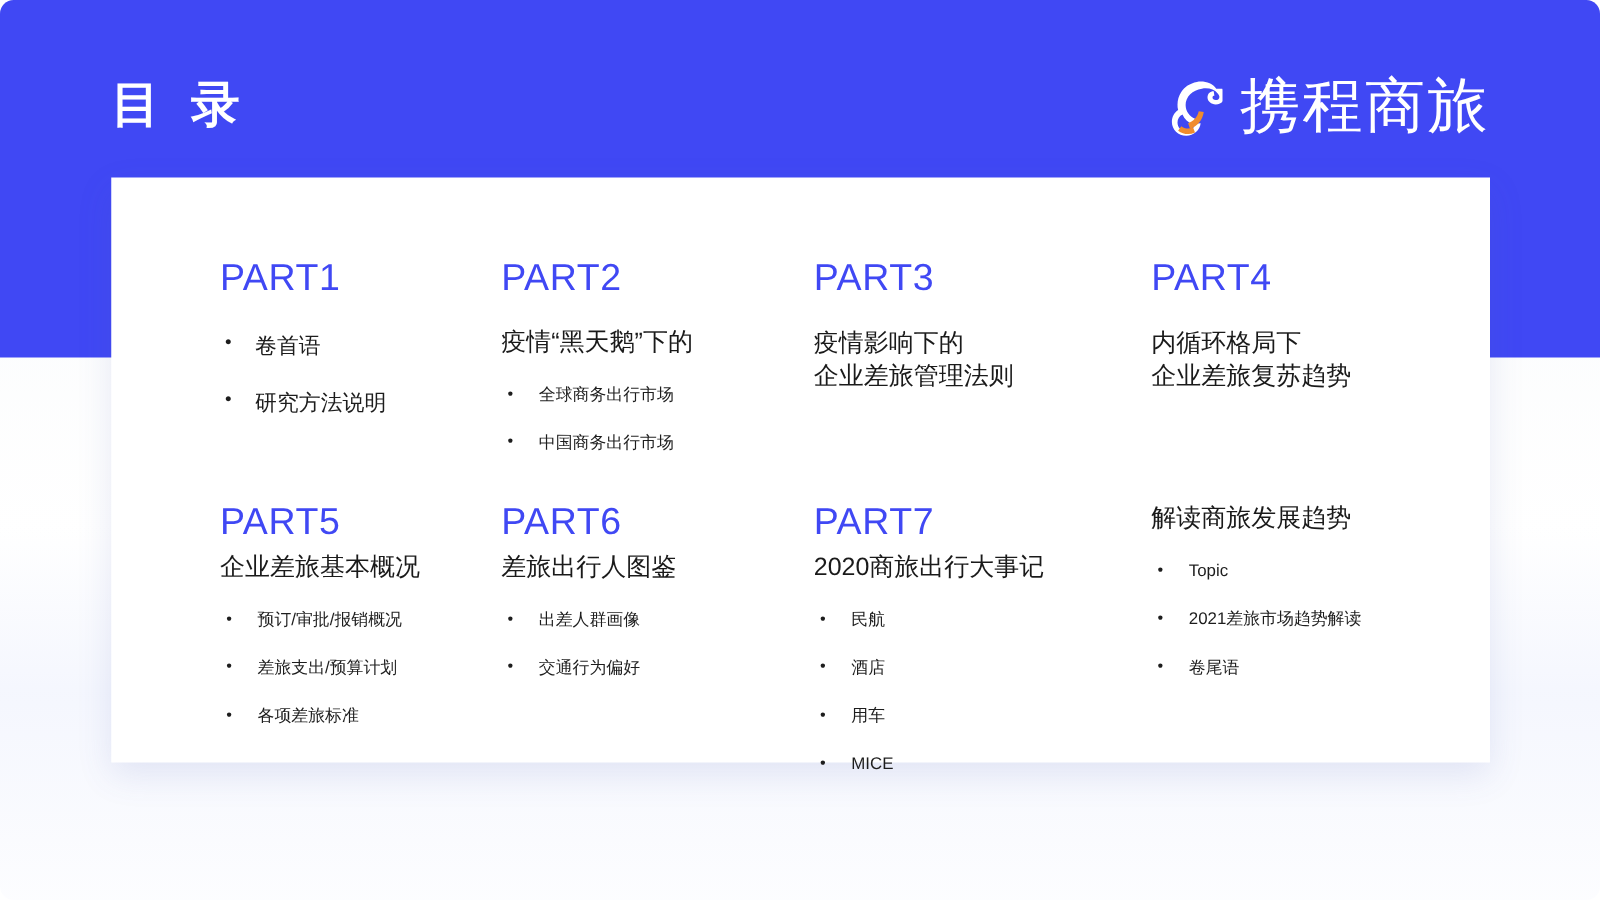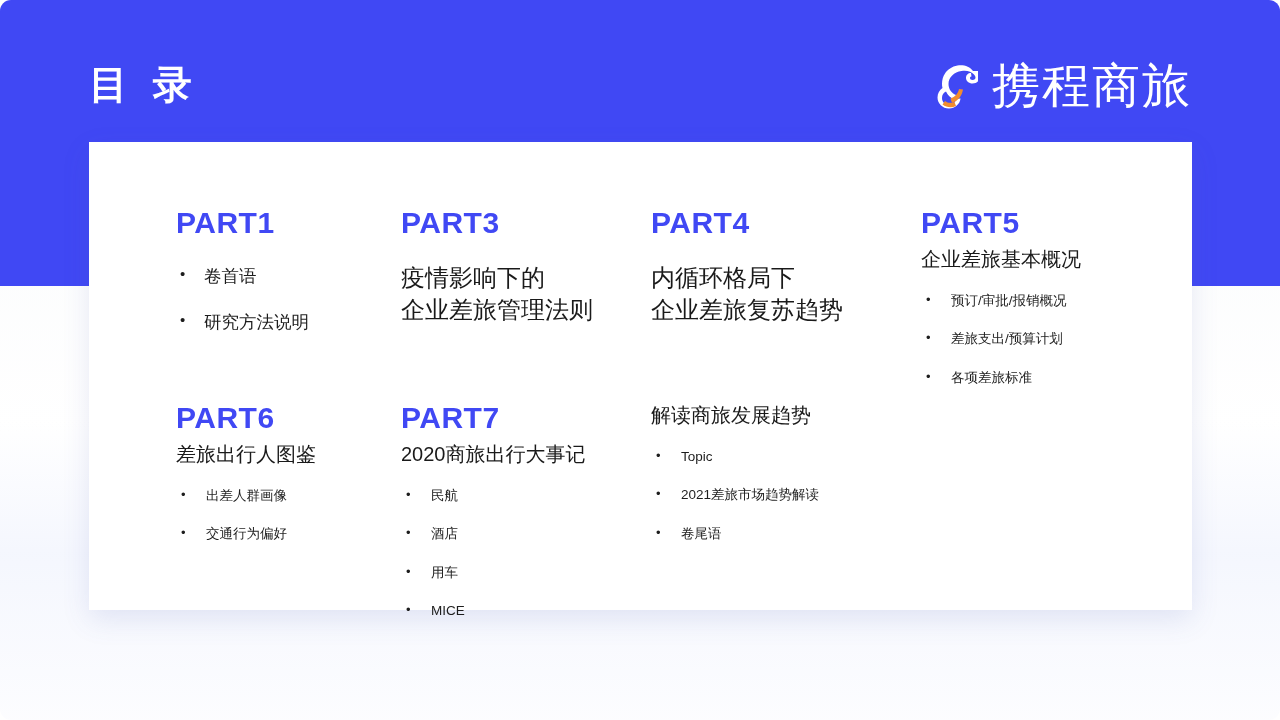--- a/index.html
+++ b/index.html
@@ -103,37 +103,37 @@
     padding-top: 66px;
     box-sizing: border-box;
   }
 
   .part {
     position: relative;
   }
 
   .part-title {
     color: #4048f4;
-    font-weight: 700;
+    font-weight: 400;
     font-size: 30px;
     line-height: 1;
     letter-spacing: 0.5px;
     margin: 0 0 24px 0;
     white-space: nowrap;
   }
 
   .part-heading {
     color: #1a1a1a;
     font-size: 20px;
     line-height: 1.28;
     margin: 0 0 2px 0;
     white-space: pre-line;
   }
   .part-heading.big-lines {
-    font-size: 24px;
+    font-size: 20px;
     line-height: 1.32;
   }
 
   .bullets {
     list-style: none;
     margin: 0;
     padding: 0;
   }
   .bullets li {
     position: relative;
@@ -193,20 +193,28 @@
     <div class="grid">
 
       <div class="part r1">
         <div class="part-title">PART1</div>
         <ul class="bullets large">
           <li>卷首语</li>
           <li>研究方法说明</li>
         </ul>
       </div>
 
+      <div class="part r1">
+        <div class="part-title">PART2</div>
+        <div class="part-heading">疫情“黑天鹅”下的</div>
+        <ul class="bullets">
+          <li>全球商务出行市场</li>
+          <li>中国商务出行市场</li>
+        </ul>
+      </div>
 
       <div class="part r1">
         <div class="part-title">PART3</div>
         <div class="part-heading big-lines">疫情影响下的
 企业差旅管理法则</div>
       </div>
 
       <div class="part r1">
         <div class="part-title">PART4</div>
         <div class="part-heading big-lines">内循环格局下

